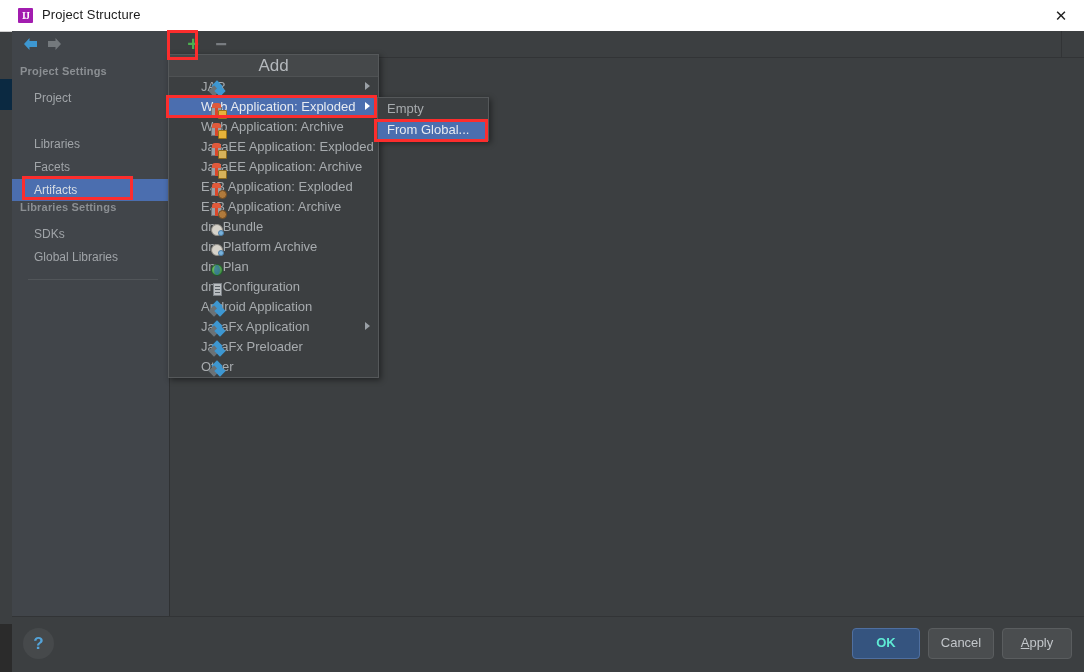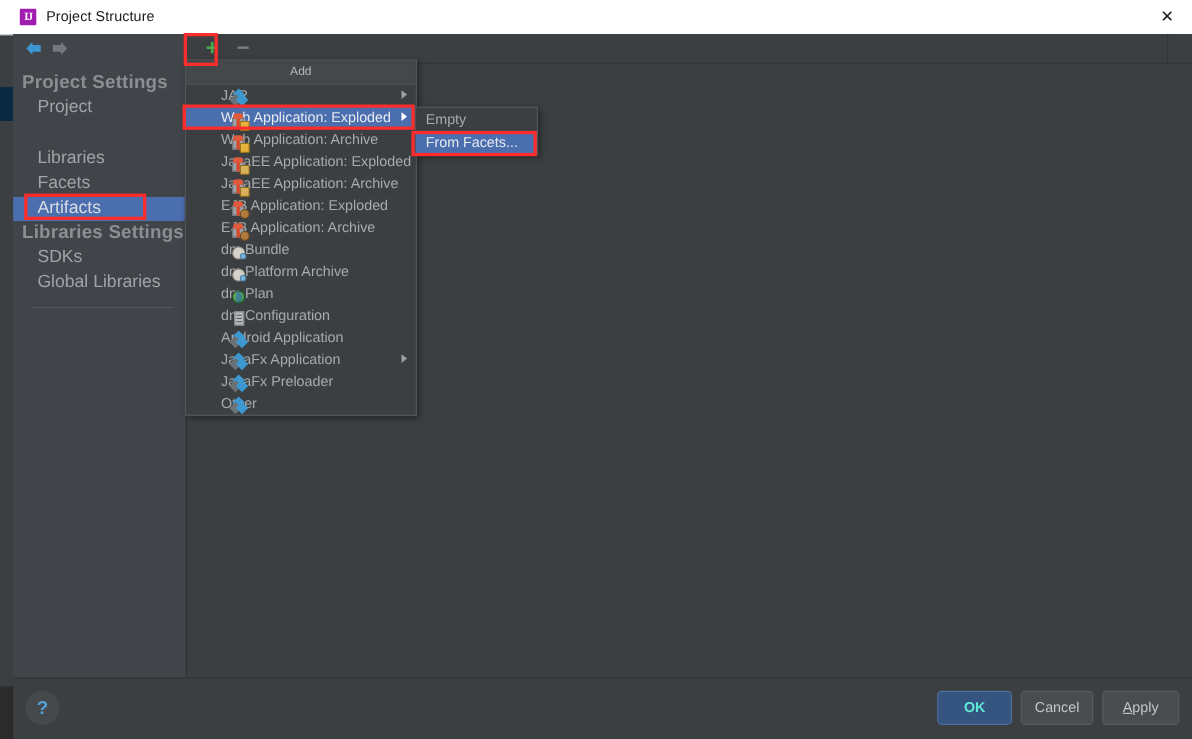--- a/index.html
+++ b/index.html
@@ -23,22 +23,22 @@
   .title-close{position:absolute;right:0;top:0;width:46px;height:31px;line-height:31px;text-align:center;color:#1c1c1c;font-size:15px;}
 
   
   .body{position:absolute;left:12px;top:31px;width:1072px;height:585px;background:#3c3f41;}
 
   
   .sidebar{position:absolute;left:0;top:0;width:157px;height:585px;background:#41454a;}
   .nav-toolbar{position:absolute;left:0;top:0;width:157px;height:26px;}
   .arrow-back{position:absolute;left:10px;top:6px;}
   .arrow-fwd{position:absolute;left:34px;top:6px;}
-  .sec-head{position:absolute;left:8px;font-size:17px;font-weight:bold;color:#8b8f93;letter-spacing:.2px;}
-  .nav-item{position:absolute;left:0;width:157px;height:22px;line-height:22px;font-size:16px;color:#a0a4a8;padding-left:22px;box-sizing:border-box;}
+  .sec-head{position:absolute;left:8px;font-size:11px;font-weight:bold;color:#8b8f93;letter-spacing:.2px;}
+  .nav-item{position:absolute;left:0;width:157px;height:22px;line-height:22px;font-size:12px;color:#a0a4a8;padding-left:22px;box-sizing:border-box;}
   .nav-item.sel{background:#4b6eaf;color:#d8dde3;}
   .nav-sep{position:absolute;left:16px;width:130px;height:1px;background:#515559;}
 
   
   .pane-mid{position:absolute;left:157px;top:0;width:181px;height:585px;background:#3c3f41;border-left:1px solid #2f3133;border-right:1px solid #323436;}
   .pane-right{position:absolute;left:339px;top:0;width:733px;height:585px;background:#3c3f41;}
 
   
   .toolbar{position:absolute;left:157px;top:0;width:915px;height:26px;background:#3c3f41;border-bottom:1px solid #323436;}
   .tb-plus{position:absolute;left:14px;top:3px;width:20px;height:20px;color:#4caf50;font-size:20px;line-height:20px;text-align:center;font-weight:bold;}
@@ -52,21 +52,21 @@
   .btn{position:absolute;top:11px;height:29px;border:1px solid #5a5d5f;border-radius:4px;background:#4a4d4f;
     color:#c2c6ca;font-size:13px;line-height:27px;text-align:center;}
   .btn.primary{background:linear-gradient(#3b5a86,#2e4straight);background:#35547f;border-color:#4f6fa0;color:#5eead4;font-weight:bold;}
   .btn#ok{left:840px;width:66px;}
   .btn#cancel{left:916px;width:64px;}
   .btn#apply{left:990px;width:68px;}
   .mn{text-decoration:underline;}
 
   
   .menu{position:absolute;left:168px;top:54px;width:209px;background:#3c3f41;border:1px solid #55585a;box-shadow:2px 2px 6px rgba(0,0,0,.45);}
-  .menu-head{height:21px;line-height:21px;text-align:center;font-size:11px;color:#b4b8bc;background:#45484a;border-bottom:1px solid #4f5254;}
+  .menu-head{height:21px;line-height:21px;text-align:center;font-size:17px;color:#b4b8bc;background:#45484a;border-bottom:1px solid #4f5254;}
   .mitem{position:relative;height:20px;line-height:20px;font-size:13px;color:#a7abae;padding-left:32px;white-space:nowrap;}
   .mitem.hl{background:#4b6eaf;color:#e6eaf0;}
   .mitem .arr{position:absolute;right:8px;top:5px;width:0;height:0;border-left:5px solid #9aa0a6;border-top:4px solid transparent;border-bottom:4px solid transparent;}
   .mitem.hl .arr{border-left-color:#ffffff;}
   .mico{position:absolute;left:9px;top:3px;width:15px;height:15px;}
 
   
   .submenu{position:absolute;left:377px;top:97px;width:110px;background:#3c3f41;border:1px solid #55585a;box-shadow:2px 2px 6px rgba(0,0,0,.45);}
   .sitem{height:21px;line-height:21px;font-size:13px;color:#a7abae;padding-left:9px;}
   .sitem.hl{background:#4b6eaf;color:#e6eaf0;}
@@ -239,21 +239,21 @@
     </div>
 
     <div class="mitem">
       <span class="mico ic-diamond"><i class="a"></i><i class="b"></i><i class="c"></i></span>
       <span>Other</span>
     </div>
   </div>
 
   <div class="submenu">
     <div class="sitem">Empty</div>
-    <div class="sitem hl">From Facets...</div>
+    <div class="sitem hl">From Global...</div>
   </div>
 
   <div class="anno" style="left:167px;top:30px;width:31px;height:30px;"></div>
   <div class="anno" style="left:22px;top:176px;width:111px;height:24px;"></div>
   <div class="anno" style="left:166px;top:95px;width:211px;height:23px;"></div>
   <div class="anno" style="left:374px;top:119px;width:114px;height:23px;"></div>
 
 </div>
 
 </body></html>

